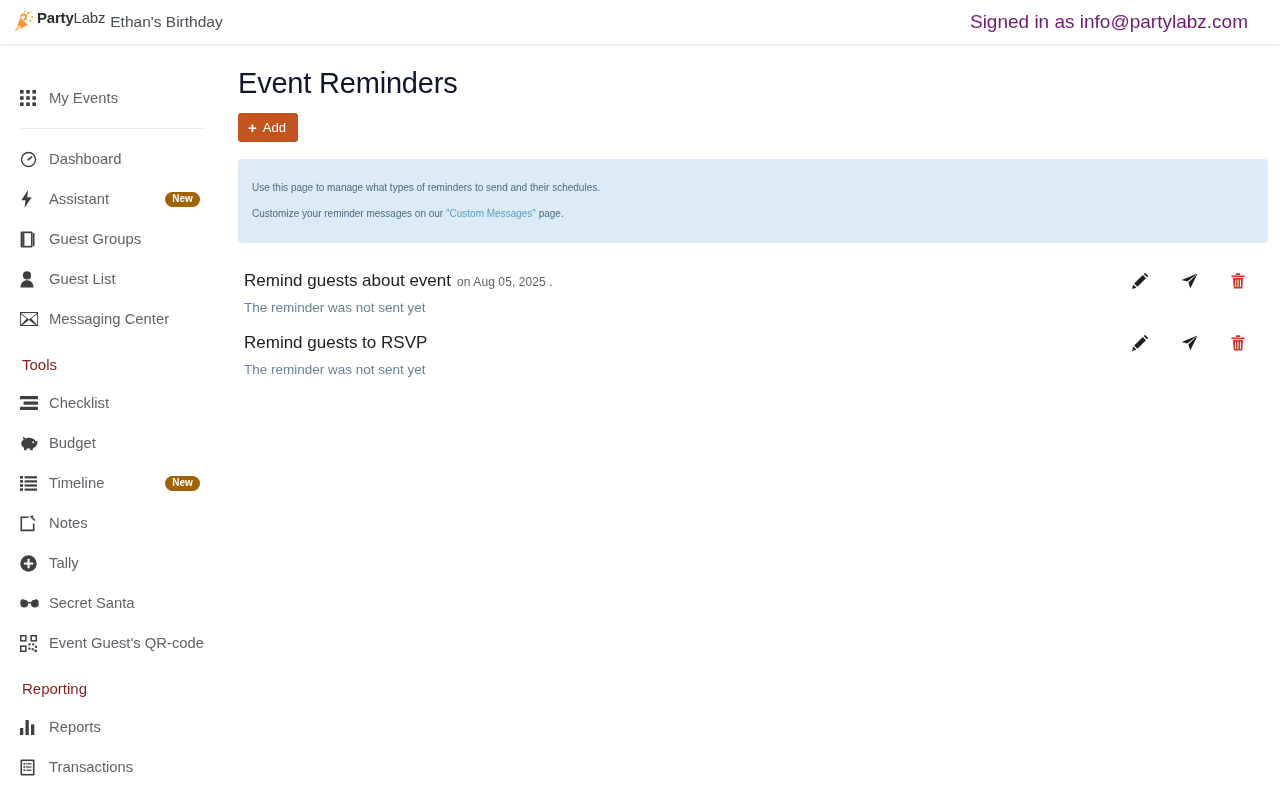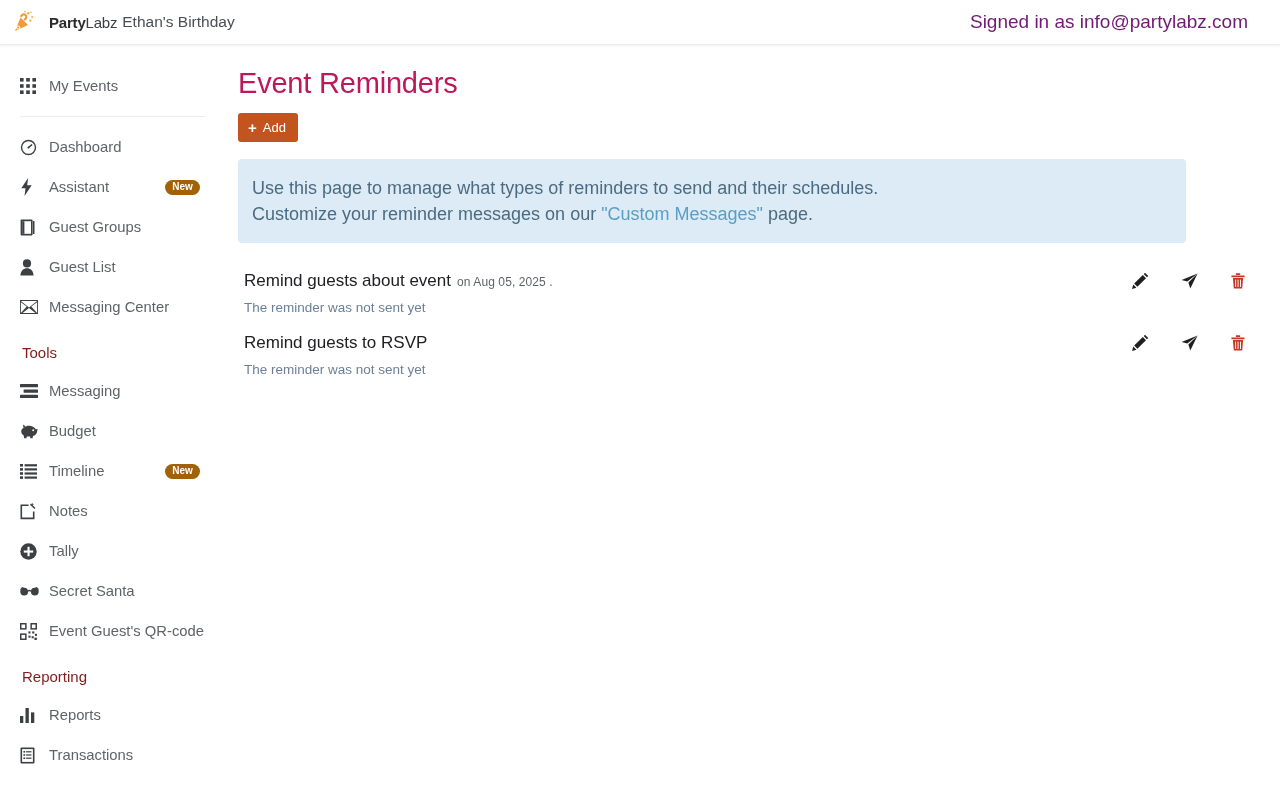--- a/index.html
+++ b/index.html
@@ -25,23 +25,22 @@
     height: 45px;
     background: #ffffff;
     border-bottom: 1px solid #e8eaed;
     box-shadow: 0 1px 3px rgba(0,0,0,0.06);
     display: flex;
     align-items: center;
     z-index: 20;
   }
   .brand {
     display: flex;
-    align-items: center;
     margin-left: 11px;
-    gap: 12px;
+    gap: 0;
   }
   .brand-logo {
     width: 26px;
     height: 26px;
     position: relative;
     flex: 0 0 auto;
   }
   .brand-name {
     font-size: 15px;
     font-weight: bold;
@@ -65,21 +64,21 @@
     white-space: nowrap;
   }
 
   
   .sidebar {
     position: absolute;
     top: 46px; left: 0;
     width: 224px;
     height: 754px;
     background: #ffffff;
-    padding-top: 20px;
+    padding-top: 32px;
     overflow: hidden;
   }
   .nav-item {
     display: flex;
     align-items: center;
     height: 40px;
     padding-left: 20px;
     cursor: pointer;
     position: relative;
   }
@@ -133,21 +132,21 @@
     top: 46px;
     left: 224px;
     width: 1056px;
     height: 754px;
     padding: 18px 12px 0 12px;
     overflow: hidden;
   }
   .page-title {
     font-size: 29px;
     font-weight: normal;
-    color: #be185d;
+    color: #0f172a;
     letter-spacing: -0.2px;
     margin: 0 0 0 2px;
     line-height: 38px;
   }
   .btn-add {
     display: inline-flex;
     align-items: center;
     gap: 6px;
     background: #c2541f;
     color: #ffffff;
@@ -165,26 +164,26 @@
     font-size: 15px;
     font-weight: bold;
     line-height: 1;
     position: relative;
     top: -0.5px;
   }
 
   .info-banner {
     margin-top: 17px;
     margin-left: 2px;
-    width: 948px;
+    width: 1030px;
     background: #dcebf5;
     border-radius: 4px;
     padding: 16px 14px 16px 14px;
     color: #4c6b82;
-    font-size: 18px;
+    font-size: 10px;
     line-height: 26px;
   }
   .info-banner .lnk {
     color: #5b9ec4;
   }
 
   .reminder-list { margin-top: 22px; margin-left: 2px; }
   .reminder-row {
     position: relative;
     padding: 6px 0 10px 6px;
@@ -335,21 +334,21 @@
   <div class="nav-section">Tools</div>
 
   <div class="nav-item">
     <span class="nav-icon">
       <svg width="18" height="14" viewBox="0 0 18 14" fill="#3c4043">
         <rect x="0" y="0" width="18" height="3.3" rx="0.5"></rect>
         <rect x="3.6" y="5.4" width="14.4" height="3.3" rx="0.5"></rect>
         <rect x="0" y="10.7" width="18" height="3.3" rx="0.5"></rect>
       </svg>
     </span>
-    <span class="nav-label">Messaging</span>
+    <span class="nav-label">Checklist</span>
   </div>
 
   <div class="nav-item">
     <span class="nav-icon">
       <svg width="18" height="15" viewBox="0 0 18 15" fill="#3c4043">
         <path d="M6.2 2.3 C9.8 1.0 14.2 2.3 15.7 5.3 L17.6 5.0 L17.0 8.2 C16.6 10.0 15.0 11.4 13.0 12.0 L12.6 14.3 L10.3 14.3 L10.1 12.5 C9.0 12.6 7.8 12.6 6.8 12.4 L6.4 14.3 L4.1 14.3 L3.8 11.6 C2.2 10.5 1.2 8.8 1.2 7.2 C1.2 5.3 3.2 3.4 6.2 2.3 Z"></path>
         <path d="M5.6 2.5 L3.4 0.4 L3.0 3.6 Z"></path>
         <circle cx="13.2" cy="6.3" r="0.95" fill="#ffffff"></circle>
       </svg>
     </span>

